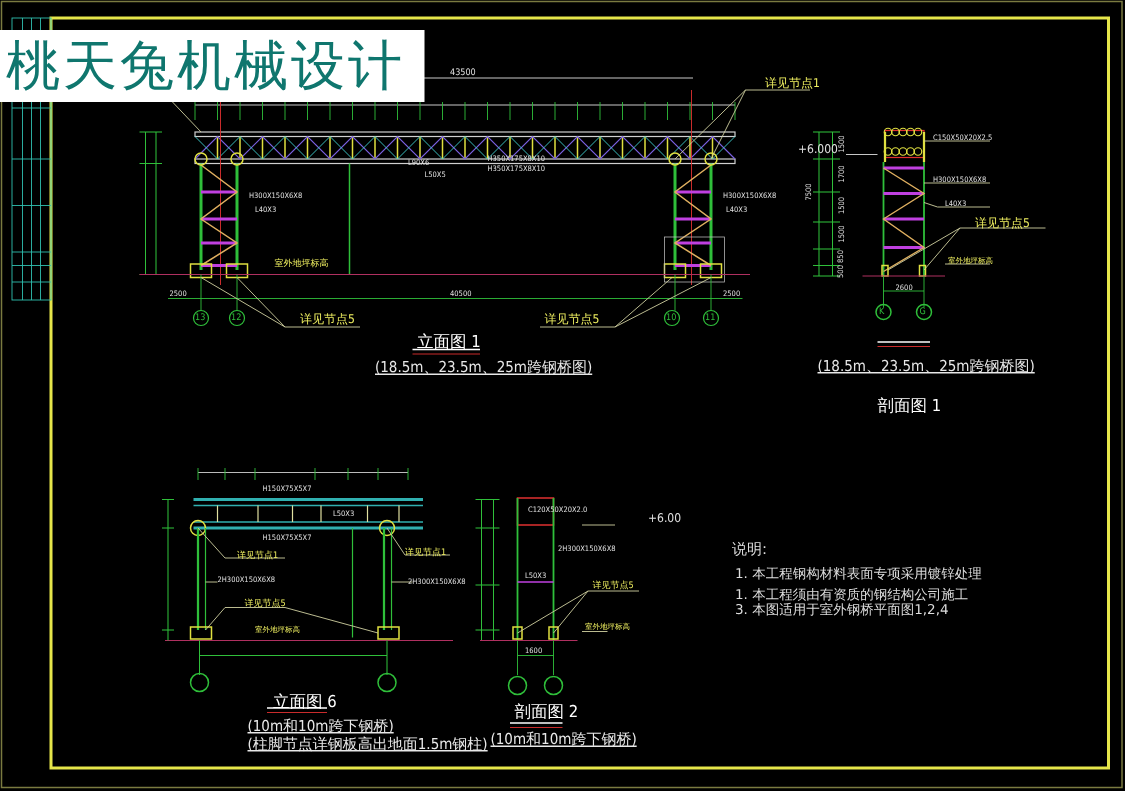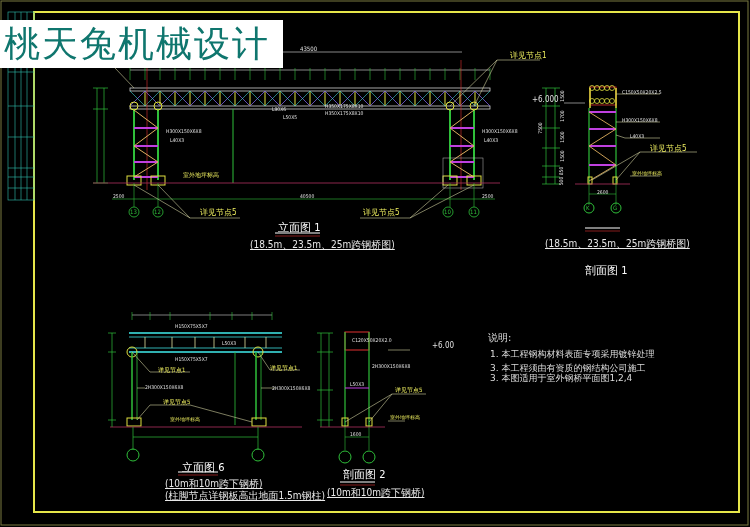--- a/index.html
+++ b/index.html
@@ -3,21 +3,21 @@
 <meta charset="utf-8">
 <style>
   html,body{margin:0;padding:0;background:#000;}
   body{width:750px;height:527px;position:relative;overflow:hidden;font-family:"DejaVu Sans",sans-serif;}
   #canvas{position:absolute;left:0;top:0;}
   .watermark{position:absolute;left:0;top:20px;width:283px;height:48px;background:#fff;display:flex;align-items:center;padding-left:4px;box-sizing:border-box;}
   .watermark span{color:#0f766e;font-size:36px;letter-spacing:2px;font-family:"DejaVu Sans",sans-serif;font-weight:normal;}
   .lbl{position:absolute;color:#e0e0e0;font-size:9px;white-space:nowrap;font-family:"DejaVu Sans Condensed","DejaVu Sans",sans-serif;}
   .ttl{font-size:11px;color:#ffffff;}
   .sub{font-size:10px;color:#e8e8e8;text-decoration:underline;}
-  .note{position:absolute;color:#ddd;font-size:9px;white-space:nowrap;}
+  .note{position:absolute;color:#ddd;font-size:9px;white-space:nowrap;margin-top:28px;}
   .ann{color:#f0f060;font-size:8px;}
 </style>
 </head>
 <body>
 
 <svg id="canvas" width="750" height="527" viewBox="0 0 750 527">
 
   <rect x="1" y="1" width="747" height="524" fill="none" stroke="#7a7a40" stroke-width="1"></rect>
   <rect x="34" y="12" width="705" height="500" fill="none" stroke="#e6e64a" stroke-width="2"></rect>
 
@@ -386,14 +386,14 @@
 <div class="lbl" style="left:372px;top:363px;font-size:5px;">2H300X150X6X8</div>
 <div class="lbl" style="left:350px;top:381px;font-size:5px;">L50X3</div>
 <div class="lbl ann" style="left:395px;top:386px;font-size:6px;">详见节点5</div>
 <div class="lbl ann" style="left:390px;top:414px;font-size:5px;">室外地坪标高</div>
 <div class="lbl" style="left:350px;top:431px;font-size:5px;">1600</div>
 <div class="lbl ttl" style="left:343px;top:467px;text-align:right;">剖面图  2</div>
 <div class="lbl sub" style="left:327px;top:486px;">(10m和10m跨下钢桥)</div>
 
 <div class="note" style="left:488px;top:331px;font-size:10px;">说明:</div>
 <div class="note" style="left:490px;top:348px;">1. 本工程钢构材料表面专项采用镀锌处理</div>
-<div class="note" style="left:490px;top:362px;">3. 本工程须由有资质的钢结构公司施工</div>
+<div class="note" style="left:490px;top:362px;">1. 本工程须由有资质的钢结构公司施工</div>
 <div class="note" style="left:490px;top:372px;">3. 本图适用于室外钢桥平面图1,2,4</div>
 
 </body></html>

